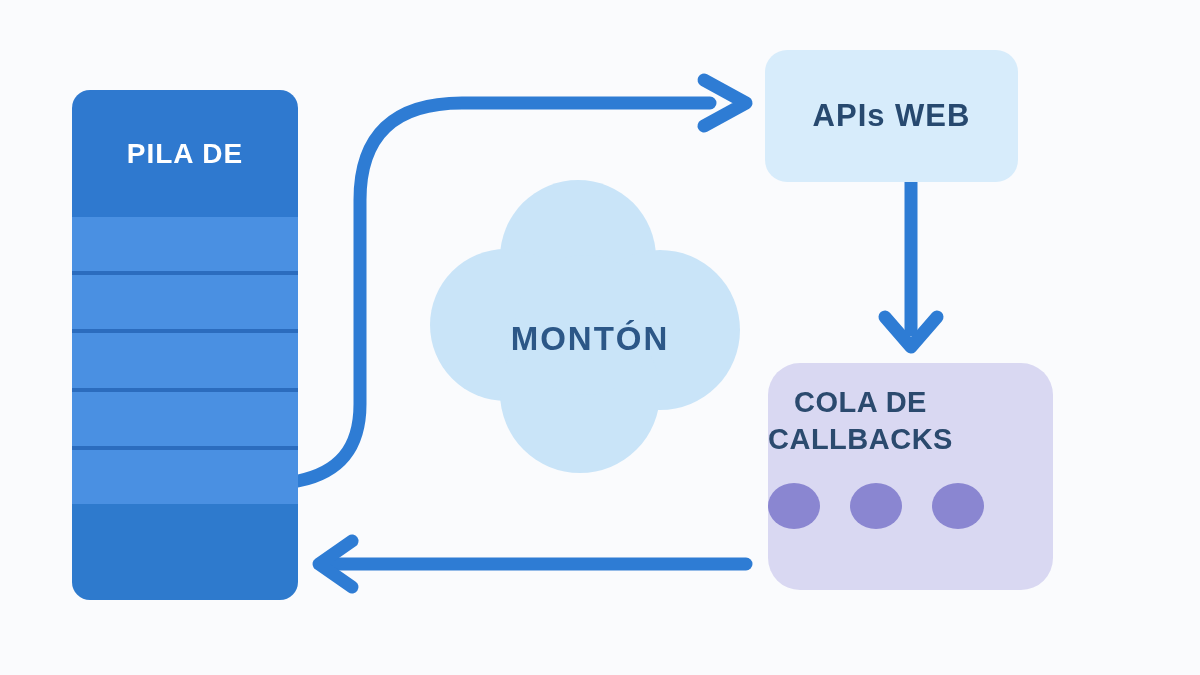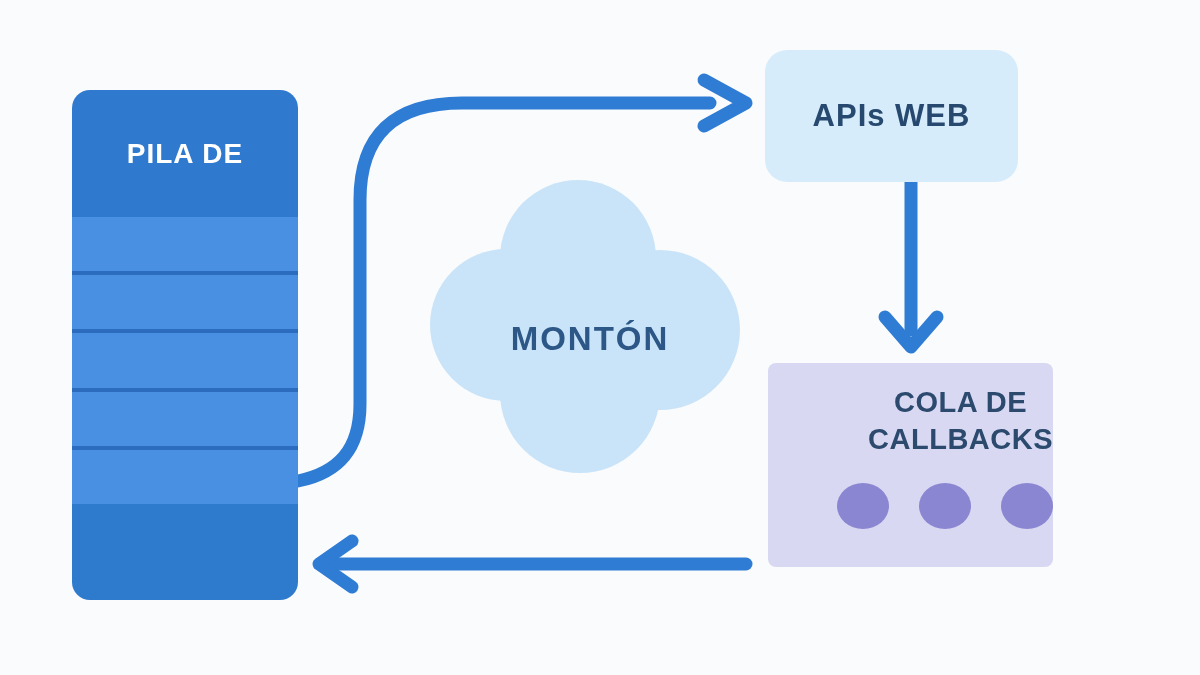--- a/index.html
+++ b/index.html
@@ -55,23 +55,23 @@
   
   .webapis{
     position:absolute;left:765px;top:50px;width:253px;height:132px;z-index:4;
     background:var(--webapis-bg);border-radius:22px;
     display:flex;align-items:center;justify-content:center;
     color:var(--webapis-text);font-weight:bold;font-size:31px;letter-spacing:1px;
   }
 
   
   .queue{
-    position:absolute;left:768px;top:363px;width:285px;height:204px;z-index:4;
-    background:var(--queue-bg);border-radius:8px;
-    display:flex;flex-direction:column;align-items:flex-end;
+    position:absolute;left:768px;top:363px;width:285px;height:227px;z-index:4;
+    background:var(--queue-bg);border-radius:32px;
+    display:flex;flex-direction:column;align-items:flex-start;
   }
   .queue-title{
     margin-top:21px;text-align:center;color:var(--queue-text);
     font-weight:bold;font-size:29px;line-height:37px;letter-spacing:0.5px;
   }
   .queue-dots{margin-top:25px;display:flex;gap:30px;}
   .queue-dot{width:52px;height:46px;border-radius:50%;background:var(--queue-dot);}
 </style>
 </head>
 <body>

